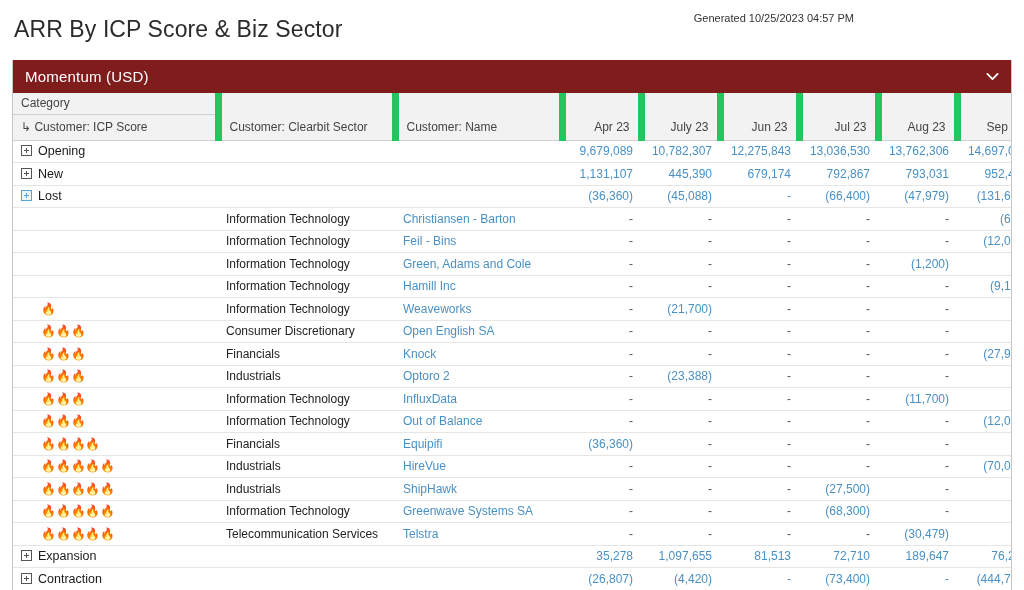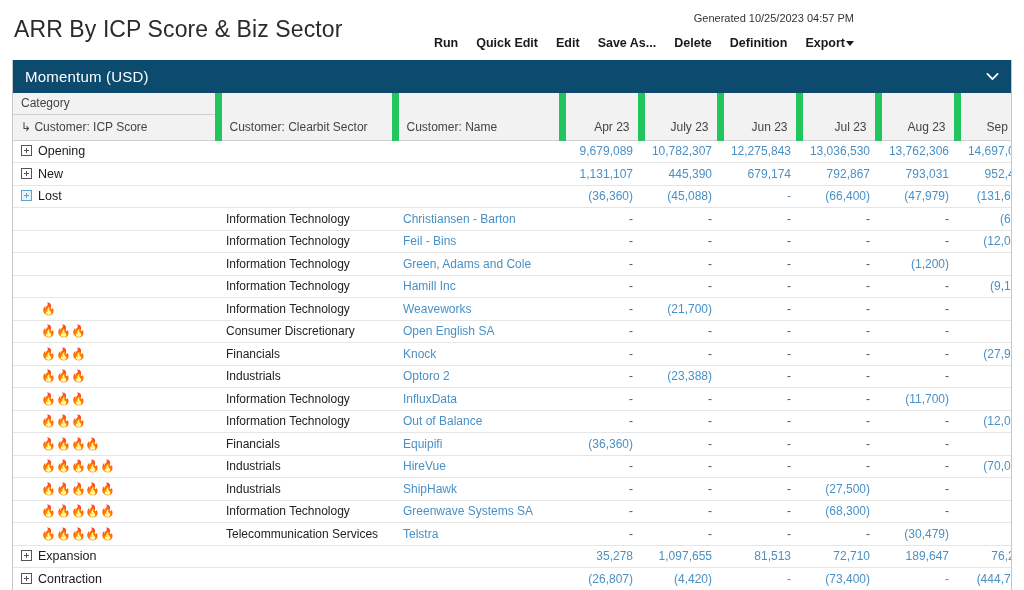--- a/index.html
+++ b/index.html
@@ -66,21 +66,21 @@
     position: absolute;
     left: 12px; top: 60px;
     width: 1000px;
     border: 1px solid #c6c6c6;
     border-top: none;
     background: #fff;
     overflow: hidden;
   }
   .panel-header {
     height: 33px;
-    background: #0c4a6e;
+    background: #7f1d1d;
     color: #fff;
     display: flex;
     align-items: center;
     padding: 0 10px 0 12px;
     justify-content: space-between;
   }
   .panel-title {
     font-size: 15px;
     font-weight: 400;
     letter-spacing: 0.2px;
@@ -167,29 +167,20 @@
   tbody tr:last-child td { border-bottom: 1px solid #e6e6e6; }
 </style>
 </head>
 <body>
 
 <div class="page">
 
   <div class="topbar">
     <div class="page-title">ARR By ICP Score &amp; Biz Sector</div>
     <div class="gen-stamp">Generated 10/25/2023 04:57 PM</div>
-    <div class="actions" id="actions">
-        <a class="action">Run</a>
-        <a class="action">Quick Edit</a>
-        <a class="action">Edit</a>
-        <a class="action">Save As...</a>
-        <a class="action">Delete</a>
-        <a class="action">Definition</a>
-        <a class="action">Export<span class="caret-down"></span></a>
-      </div>
   </div>
 
   <div class="panel">
     <div class="panel-header">
       <span class="panel-title">Momentum (USD)</span>
       <span>
         <svg class="chevron-ico" viewBox="0 0 20 20" aria-hidden="true">
           <polyline points="4,7 10,13 16,7" fill="none" stroke="#ffffff" stroke-width="2.1" stroke-linecap="round" stroke-linejoin="round"></polyline>
         </svg>
       </span>

